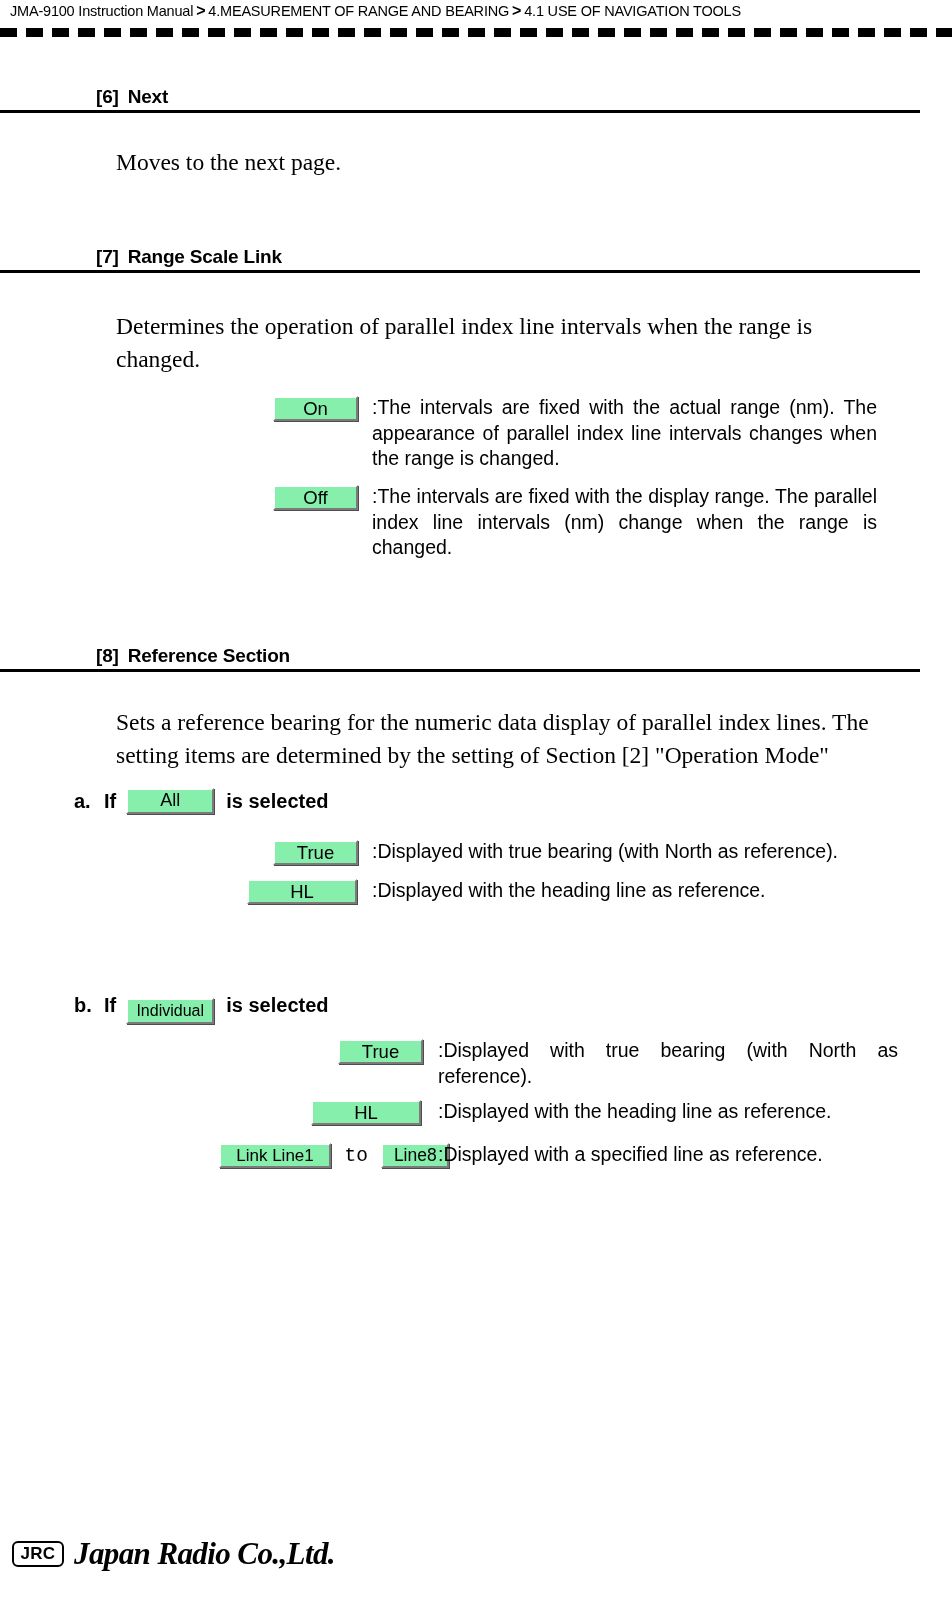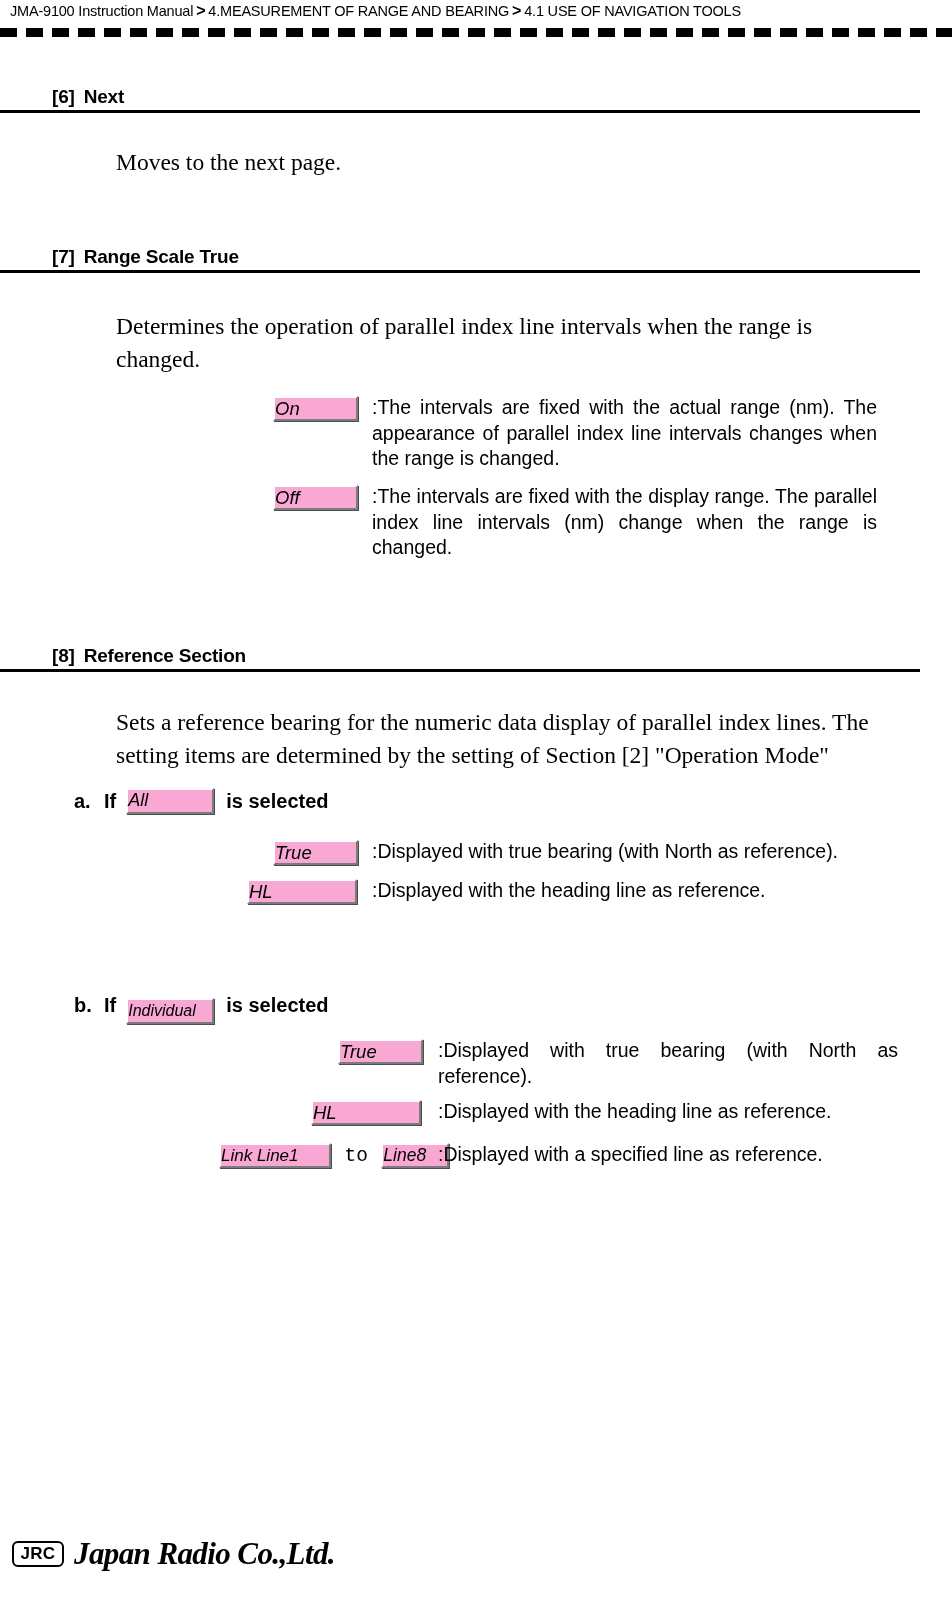--- a/index.html
+++ b/index.html
@@ -59,52 +59,52 @@
     width: 920px;
     border-bottom: 3px solid #000;
     padding-bottom: 2px;
   }
   .section-head .shead-inner {
     font-family: "Liberation Sans", sans-serif;
     font-weight: bold;
     font-size: 19px;
     letter-spacing: -0.2px;
     white-space: nowrap;
+    padding-left: 44px;
   }
   .section-head .num {
     display: inline-block;
     padding-left: 52px;
     padding-right: 9px;
   }
 
   
   .body-para {
     position: absolute;
     font-family: "Liberation Serif", serif;
     font-size: 23.5px;
     line-height: 33px;
     color: #000;
   }
 
   
   .btn {
     display: inline-block;
     box-sizing: border-box;
-    background: #f9a8d4;
+    background: #86efac;
     border-top: 2px solid #ffffff;
     border-left: 2px solid #ffffff;
     border-right: 2px solid #7b7b7b;
     border-bottom: 2px solid #7b7b7b;
     box-shadow: 1px 1px 0 0 #4d4d4d;
-    text-align: left;
+    text-align: center;
     font-family: "Liberation Sans", sans-serif;
     color: #000;
     vertical-align: middle;
     user-select: none;
-    font-style: italic;
   }
 
   
   .def-row {
     position: absolute;
     display: block;
   }
   .def-btn-cell {
     position: absolute;
     top: 0;
@@ -194,21 +194,21 @@
 <div class="section-head" style="top:86px;">
   <div class="shead-inner">
     <span class="num">[6]</span><span>Next</span>
   </div>
 </div>
 
 <div class="body-para" style="left:116px; top:146px; width:780px;">Moves to the next page.</div>
 
 <div class="section-head" style="top:246px;">
   <div class="shead-inner">
-    <span class="num">[7]</span><span>Range Scale True</span>
+    <span class="num">[7]</span><span>Range Scale Link</span>
   </div>
 </div>
 
 <div class="body-para" style="left:116px; top:310px; width:720px;">Determines the operation of parallel index line intervals when the range is changed.</div>
 
 <div class="def-row" style="left:273px; top:396px; width:620px;">
   <div class="def-btn-cell">
     <div class="btn" style="width:85px; height:25px; line-height:21px; font-size:18.5px;">On</div>
   </div>
   <div class="def-text" style="left:99px; top:-1px; width:505px;">:The intervals are fixed with the actual range (nm). The appearance of parallel index line intervals changes when the range is changed.</div>

